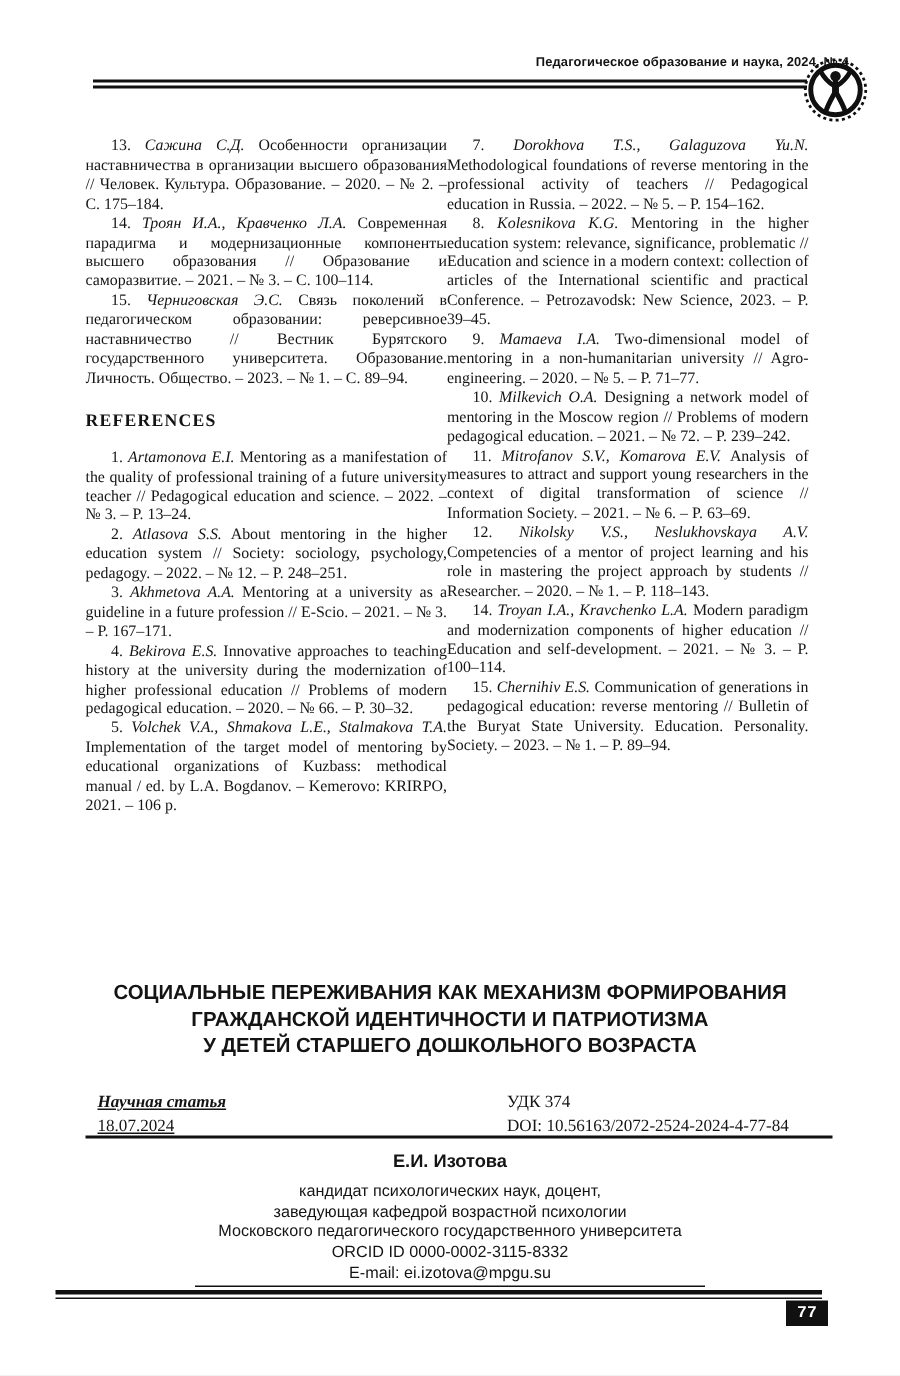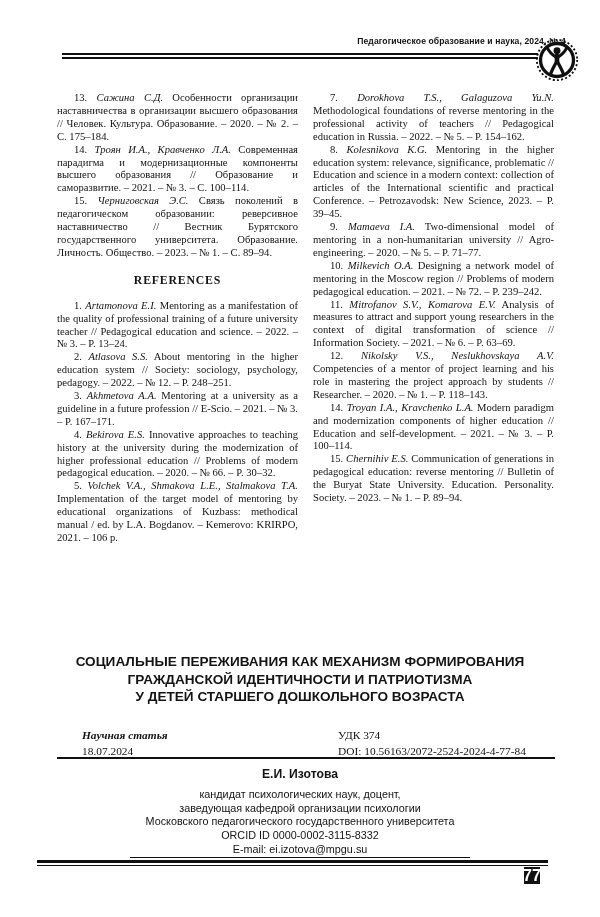--- a/index.html
+++ b/index.html
@@ -24,59 +24,59 @@
     height:2px;
     border-top:2.5px solid #101010;
     border-bottom:2.5px solid #101010;
   }
   .logo{
     position:absolute;top:38px;left:535px;width:44px;height:44px;
   }
   
   .columns{
     position:absolute;top:92px;left:57px;width:498px;height:558px;
-    display:flex;gap:15px;overflow:hidden;
+    display:flex;overflow:hidden;
   }
   .col{width:241px;min-width:241px;
     font-size:10.6px;line-height:12.9px;text-align:justify;}
   .ref{margin:0;text-indent:17px;}
   .ref-authors{font-style:italic;}
   .refs-heading{
-    text-align:center;font-weight:bold;font-size:11.8px;
+    font-weight:bold;font-size:11.8px;
     letter-spacing:0.8px;margin:14px 0 13px 0;text-indent:0;
   }
   
   .title-block{
     position:absolute;top:653px;left:40px;width:520px;
     text-align:center;
     font-family:"Liberation Sans", sans-serif;
     font-weight:bold;font-size:13.6px;line-height:17.5px;
   }
   
-  .meta-left{position:absolute;top:727px;left:82px;font-size:11.4px;line-height:16px;}
+  .meta-left{position:absolute;top:727px;left:65px;font-size:11.4px;line-height:16px;text-decoration:underline;}
   .meta-type{font-style:italic;font-weight:bold;}
   .meta-right{position:absolute;top:727px;left:338px;font-size:11.4px;line-height:16px;}
   .meta-rule{position:absolute;top:757px;left:57px;width:498px;height:0;border-top:2px solid #101010;}
   
   .author-block{
     position:absolute;top:768px;left:40px;width:520px;text-align:center;
     font-family:"Liberation Sans", sans-serif;
     font-size:10.8px;line-height:13.8px;
   }
   .author-name{font-weight:bold;font-size:12.2px;margin-bottom:6px;}
   .author-rule{position:absolute;top:857px;left:130px;width:340px;height:0;border-top:1.6px solid #101010;}
   
   .bottom-rule{
     position:absolute;top:860px;left:37px;width:511px;height:2px;
     border-top:3.5px solid #101010;border-bottom:1.2px solid #101010;
   }
   .page-badge{
-    position:absolute;top:867px;left:524px;width:16px;height:17px;
+    position:absolute;top:867px;left:524px;width:28px;height:17px;
     background:#111111;color:#ffffff;
-    font-family:Liberation Sans, sans-serif;font-size:16px;font-weight:bold;
+    font-family:Liberation Mono, monospace;font-size:11px;font-weight:bold;
     display:flex;align-items:center;justify-content:center;
   }
 </style>
 </head>
 <body>
 
 <div class="page">
 
   <div class="journal-line">Педагогическое образование и наука, 2024, № 4</div>
   <div class="header-rule"></div>
@@ -151,21 +151,21 @@
   </div>
   <div class="meta-right">
     <div>УДК 374</div>
     <div>DOI: 10.56163/2072-2524-2024-4-77-84</div>
   </div>
   <div class="meta-rule"></div>
 
   <div class="author-block">
     <div class="author-name">Е.И. Изотова</div>
     <div>кандидат психологических наук, доцент,</div>
-    <div>заведующая кафедрой организации психологии</div>
+    <div>заведующая кафедрой возрастной психологии</div>
     <div>Московского педагогического государственного университета</div>
     <div>ORCID ID 0000-0002-3115-8332</div>
     <div>E-mail: ei.izotova@mpgu.su</div>
   </div>
   <div class="author-rule"></div>
 
   <div class="bottom-rule"></div>
   <div class="page-badge">77</div>
 
 </div>

